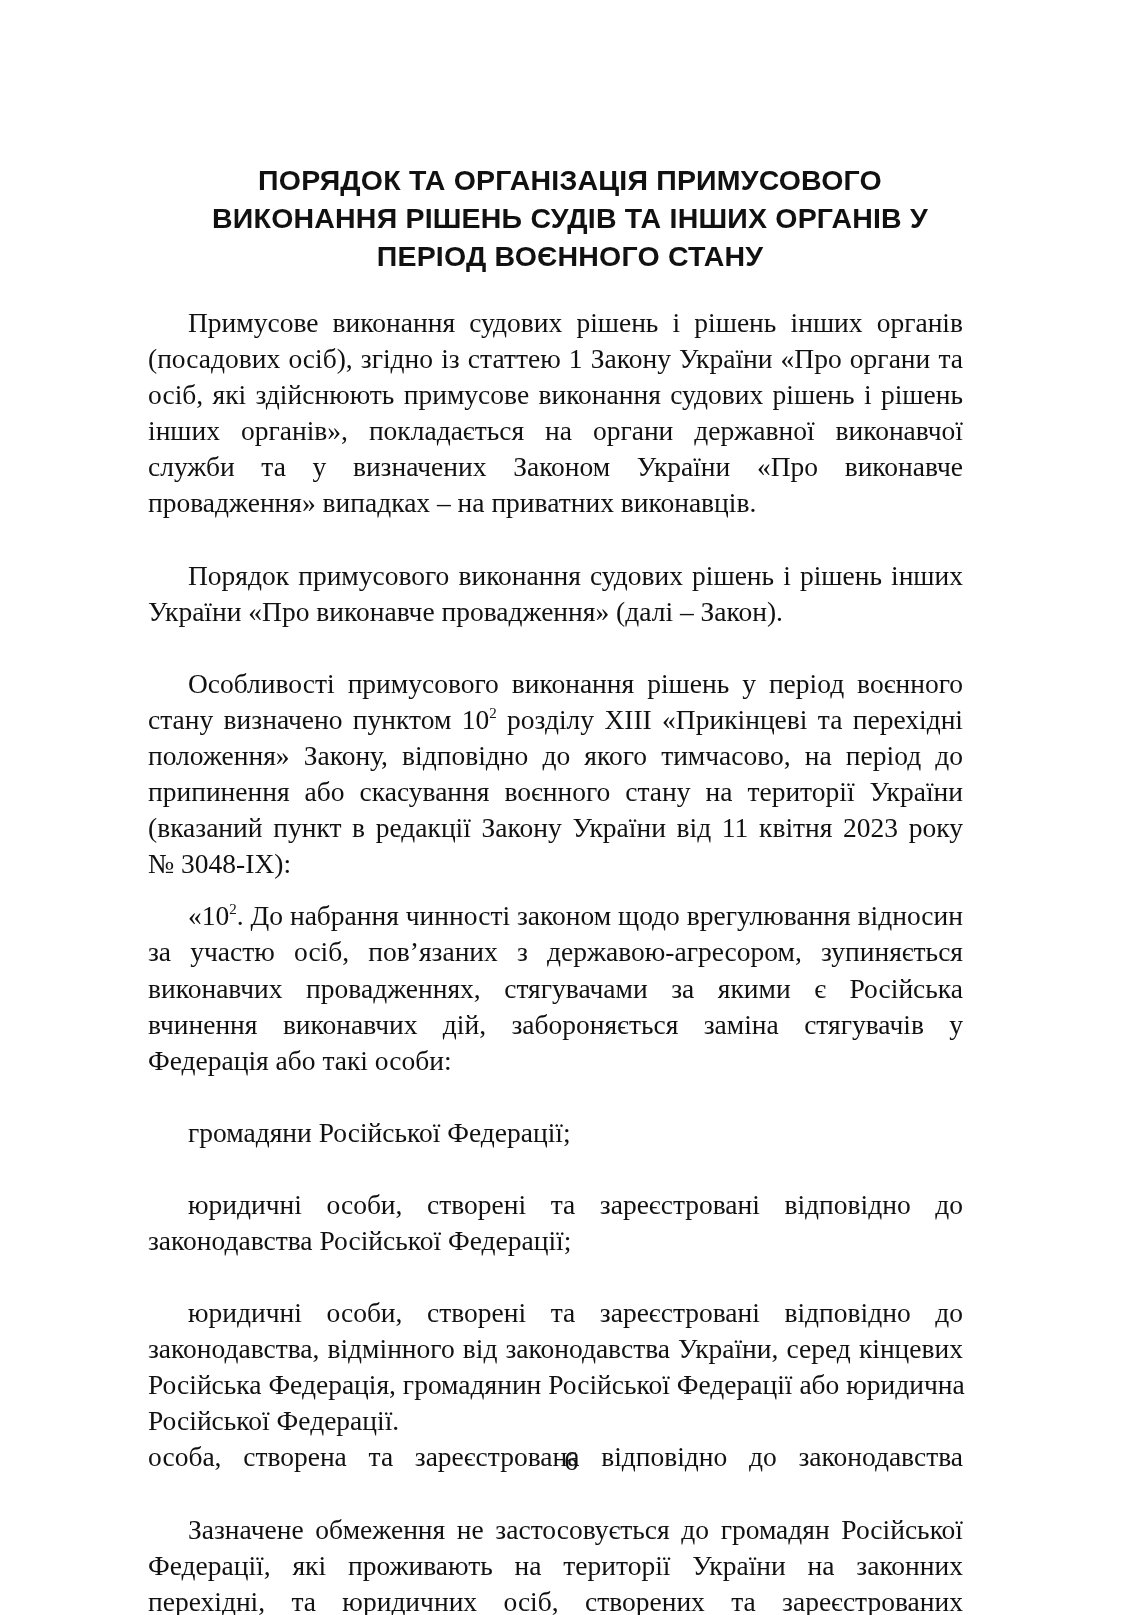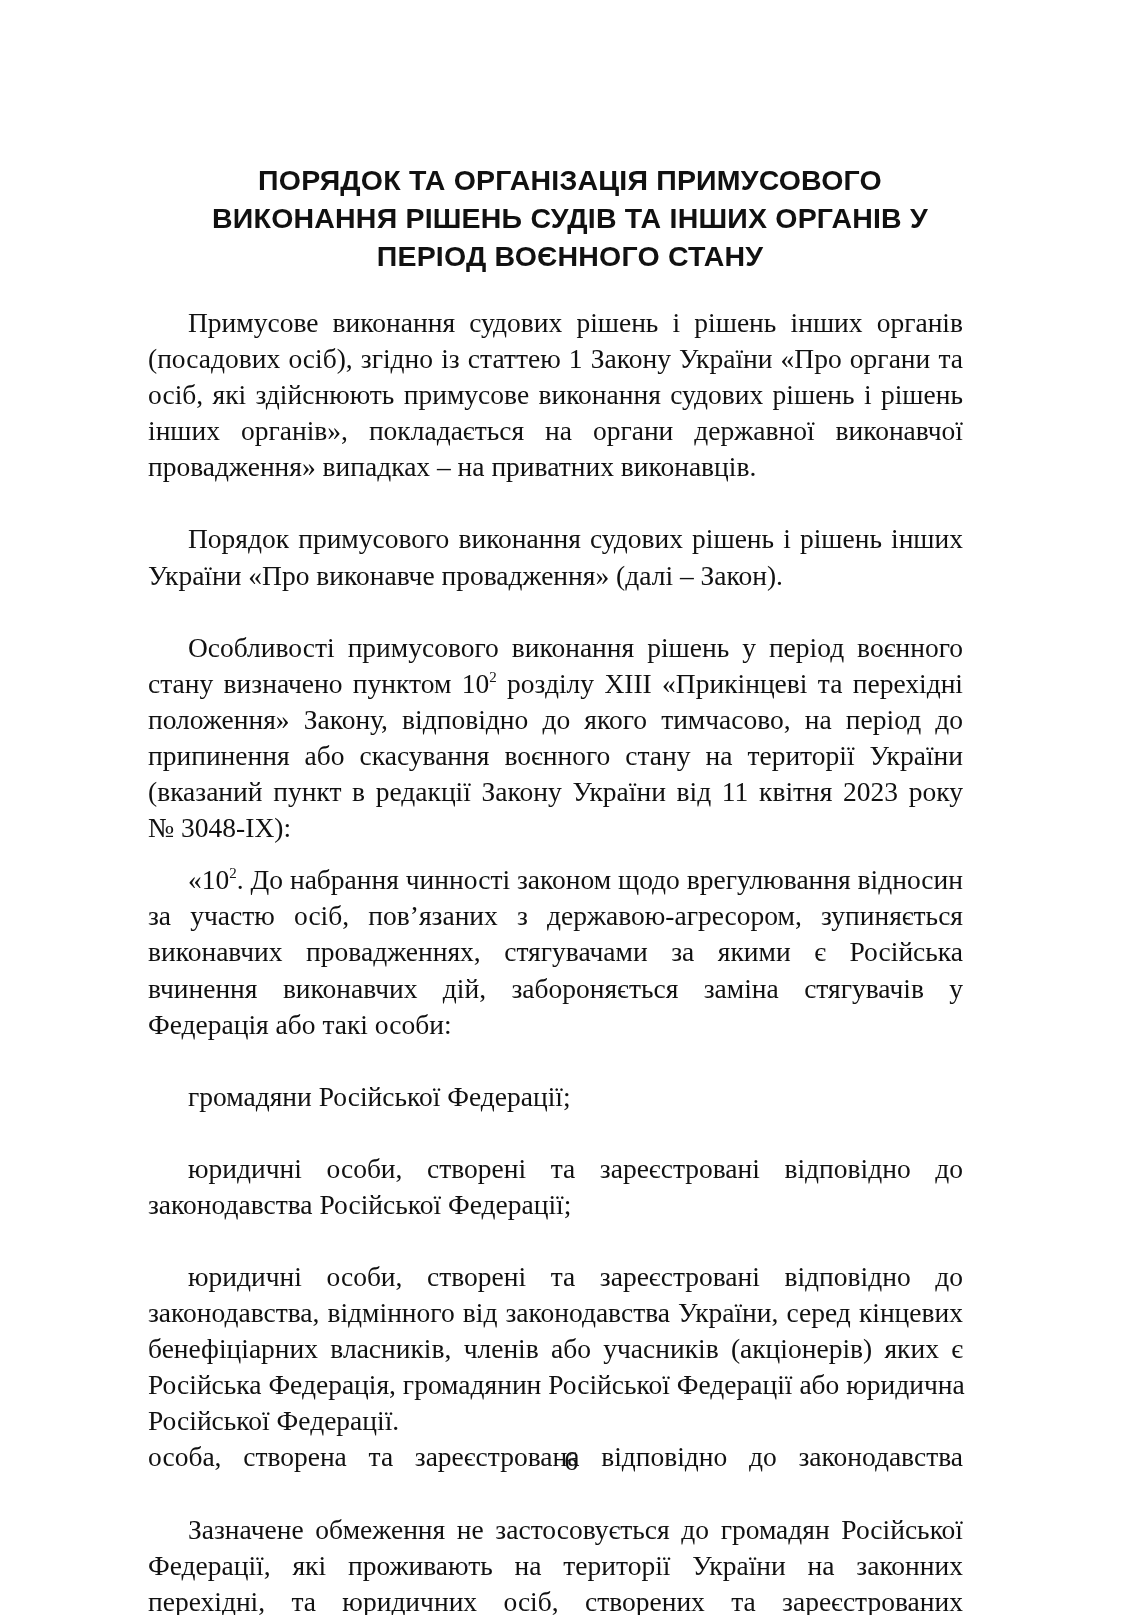--- a/index.html
+++ b/index.html
@@ -47,20 +47,21 @@
     <span class="tl">ПЕРІОД ВОЄННОГО СТАНУ</span>
   </h1>
 
   <div class="body">
 
     <p>
       <span class="line ind">Примусове виконання судових рішень і рішень інших органів</span>
       <span class="line">(посадових осіб), згідно із статтею 1 Закону України «Про органи та</span>
       <span class="line">осіб, які здійснюють примусове виконання судових рішень і рішень</span>
       <span class="line">інших органів», покладається на органи державної виконавчої</span>
+      <span class="line">служби та у визначених Законом України «Про виконавче</span>
       <span class="line last">провадження» випадках – на приватних виконавців.</span>
     </p>
     <div class="para-gap"></div>
 
     <p>
       <span class="line ind">Порядок примусового виконання судових рішень і рішень інших</span>
       <span class="line last">України «Про виконавче провадження» (далі – Закон).</span>
     </p>
     <div class="para-gap"></div>
 
@@ -89,21 +90,20 @@
 
     <p>
       <span class="line ind">юридичні особи, створені та зареєстровані відповідно до</span>
       <span class="line last">законодавства Російської Федерації;</span>
     </p>
     <div class="para-gap"></div>
 
     <p>
       <span class="line ind">юридичні особи, створені та зареєстровані відповідно до</span>
       <span class="line">законодавства, відмінного від законодавства України, серед кінцевих</span>
-      <span class="line">бенефіціарних власників, членів або учасників (акціонерів) яких є</span>
       <span class="line">Російська Федерація, громадянин Російської Федерації або юридична</span>
       <span class="line last">Російської Федерації.</span>
       <span class="line">особа, створена та зареєстрована відповідно до законодавства</span>
     </p>
     <div class="para-gap"></div>
 
     <p>
       <span class="line ind">Зазначене обмеження не застосовується до громадян Російської</span>
       <span class="line">Федерації, які проживають на території України на законних</span>
       <span class="line">перехідні, та юридичних осіб, створених та зареєстрованих</span>

